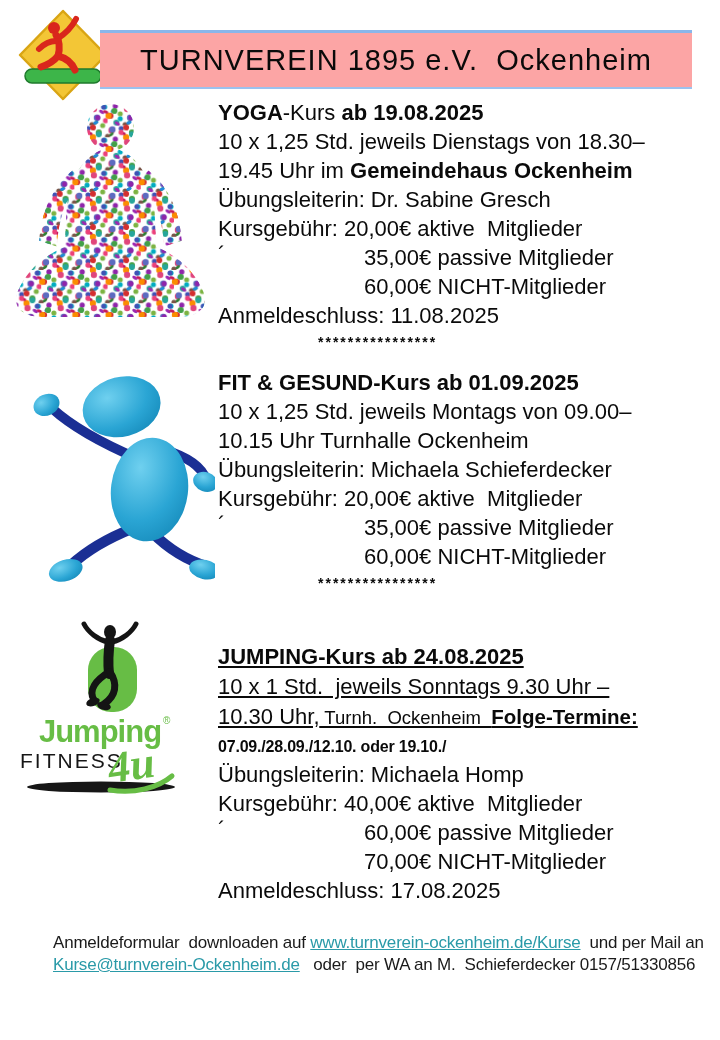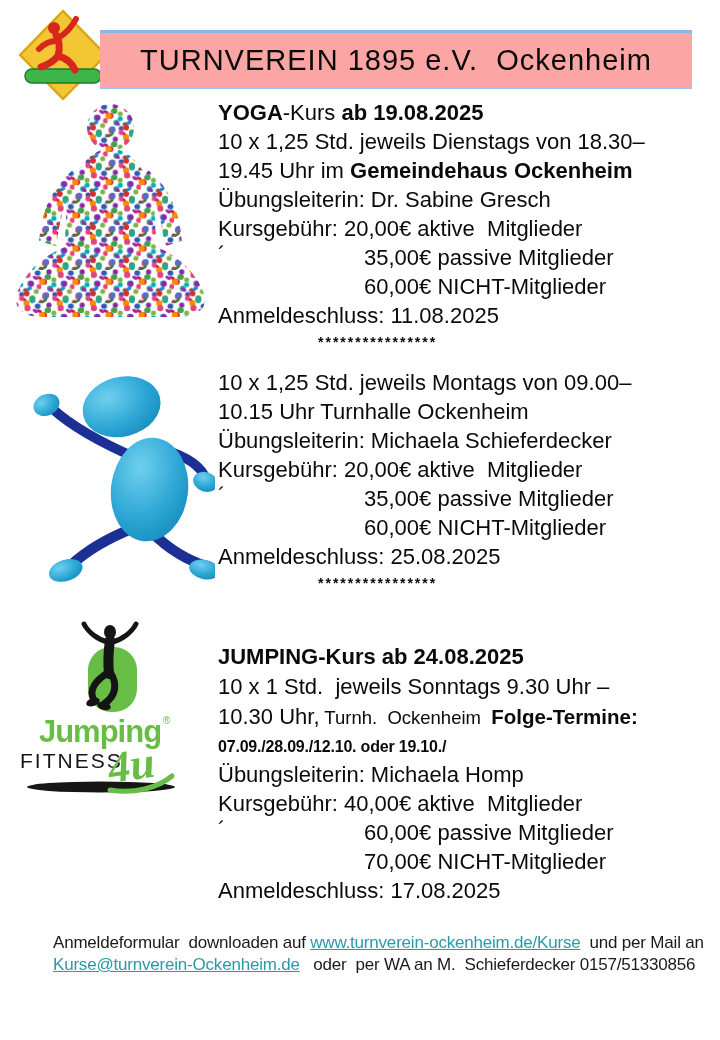--- a/index.html
+++ b/index.html
@@ -13,21 +13,21 @@
     position:absolute;left:100px;top:30px;width:592px;height:54px;
     background:#fca5a5;border-top:3px solid #8ab6ea;border-bottom:2px solid #9cc2ee;
     display:flex;align-items:center;justify-content:center;
   }
   .banner-title{font-size:29px;letter-spacing:1px;color:#0a0a0a;white-space:pre;}
   
   .figure{position:absolute;}
   
   .course{position:absolute;left:218px;width:500px;}
   .line{font-size:22px;line-height:29px;white-space:pre-wrap;}
-  .lh30{line-height:30px;}
+  .lh30{line-height:30px;text-decoration:underline;}
   .hd{font-weight:bold;}
   .price{position:relative;padding-left:146px;}
   .accent{position:absolute;left:0;top:-3px;}
   .sep{font-size:14px;font-weight:bold;letter-spacing:2px;line-height:24px;padding-left:100px;white-space:pre;}
   .mid-small{font-size:18.5px;}
   .folge{font-weight:bold;font-size:20.5px;}
   .dates{font-size:16px;font-weight:bold;line-height:27px;letter-spacing:-0.2px;white-space:pre;}
   
   .footer{position:absolute;left:33px;top:932px;width:670px;font-size:17px;line-height:22px;color:#1a1a1a;letter-spacing:-0.2px;margin-left:20px;}
   .fline{white-space:pre;}
@@ -118,27 +118,27 @@
       <ellipse cx="40" cy="44" rx="14" ry="11" fill="url(#bg1)" transform="rotate(-25 40 44)"></ellipse>
       <ellipse cx="205" cy="124" rx="13" ry="10" fill="url(#bg1)" transform="rotate(20 205 124)"></ellipse>
       <ellipse cx="60" cy="216" rx="18" ry="11" fill="url(#bg1)" transform="rotate(-18 60 216)"></ellipse>
       <ellipse cx="204" cy="215" rx="16" ry="10" fill="url(#bg1)" transform="rotate(12 204 215)"></ellipse>
       <ellipse cx="118" cy="46" rx="41" ry="31" fill="url(#bg1)" transform="rotate(-14 118 46)"></ellipse>
       <ellipse cx="147" cy="132" rx="40" ry="54" fill="url(#bg1)" transform="rotate(7 147 132)"></ellipse>
     </svg>
   </div>
 
   <section class="course" style="top:368px;">
+    <div class="line hd">FIT &amp; GESUND-Kurs ab 01.09.2025</div>
     <div class="line">10 x 1,25 Std. jeweils Montags von 09.00–</div>
     <div class="line">10.15 Uhr Turnhalle Ockenheim</div>
     <div class="line">Übungsleiterin: Michaela Schieferdecker</div>
     <div class="line">Kursgebühr: 20,00€ aktive  Mitglieder</div>
     <div class="line price"><span class="accent">´</span><span>35,00€ passive Mitglieder</span></div>
     <div class="line price"><span>60,00€ NICHT-Mitglieder</span></div>
-    <div class="line">Anmeldeschluss: 25.08.2025</div>
     <div class="sep">****************</div>
   </section>
 
   <div class="figure" style="left:18px;top:618px;">
     <svg viewBox="0 0 165 178" width="165" height="178">
       <rect x="70" y="29" width="49" height="65" rx="23" fill="#67bd45"></rect>
       <ellipse cx="92" cy="14" rx="6" ry="7" fill="#141414"></ellipse>
       <path d="M90,24 C80,22 70,14 66,6" stroke="#141414" stroke-width="5" fill="none" stroke-linecap="round"></path>
       <path d="M94,24 C104,22 114,14 118,6" stroke="#141414" stroke-width="5" fill="none" stroke-linecap="round"></path>
       <path d="M92,22 C90,36 90,46 91,56" stroke="#141414" stroke-width="10" fill="none" stroke-linecap="round"></path>

